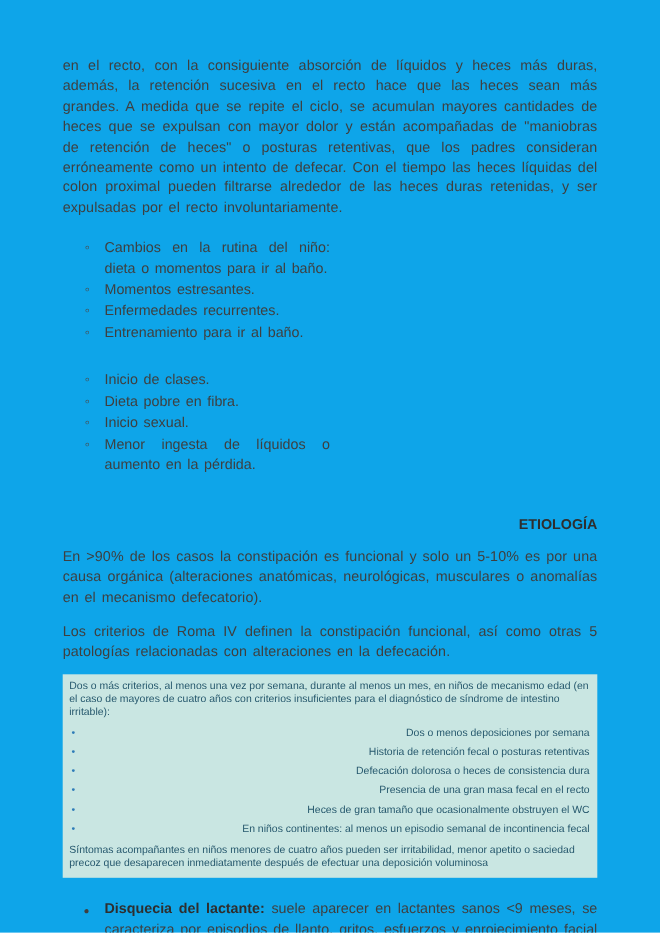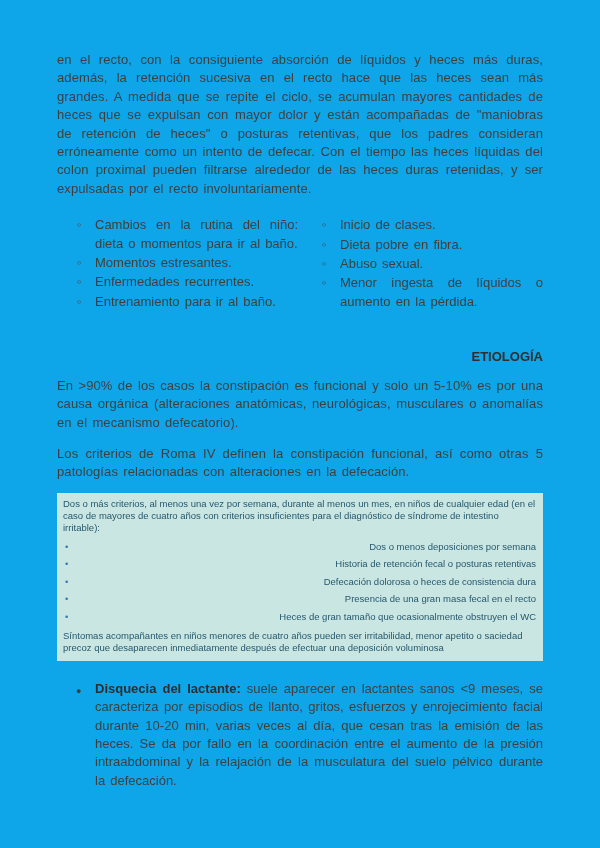--- a/index.html
+++ b/index.html
@@ -28,22 +28,23 @@
     text-align:left;
   }
   .heading-etiologia {
     font-weight:bold;
     color:#2e2e2e;
     margin:0 0 10px 0;
     text-align:right;
   }
   .columns {
     display:flex;
-    gap:4px;
+    gap:24px;
     margin:0 0 36px 0;
+    flex-direction:column;
   }
   .col { width:50%; box-sizing:border-box; }
   ul.circle-list {
     list-style:none;
     margin:0;
     padding:0 0 0 38px;
   }
   ul.circle-list li {
     position:relative;
     text-align:justify;
@@ -123,40 +124,41 @@
           <li>Cambios en la rutina del niño: dieta o momentos para ir al baño.</li>
           <li>Momentos estresantes.</li>
           <li>Enfermedades recurrentes.</li>
           <li>Entrenamiento para ir al baño.</li>
         </ul>
     </div>
     <div class="col">
       <ul class="circle-list">
           <li>Inicio de clases.</li>
           <li>Dieta pobre en fibra.</li>
-          <li>Abuso sexual.</li>
+          <li>Inicio sexual.</li>
           <li>Menor ingesta de líquidos o aumento en la pérdida.</li>
         </ul>
     </div>
   </div>
 
   <div class="heading-etiologia">ETIOLOGÍA</div>
 
   <p class="body-par" style="margin-bottom:13px;">En &gt;90% de los casos la constipación es funcional y solo un 5-10% es por una causa orgánica (alteraciones anatómicas, neurológicas, musculares o anomalías en el mecanismo defecatorio).</p>
 
   <p class="body-par" style="margin-bottom:11px;">Los criterios de Roma IV definen la constipación funcional, así como otras 5 patologías relacionadas con alteraciones en la defecación.</p>
 
   <div class="criteria-box">
-    <p class="criteria-header">Dos o más criterios, al menos una vez por semana, durante al menos un mes, en niños de cualquier edad (en el caso de mayores de cuatro años con criterios insuficientes para el diagnóstico de síndrome de intestino irritable):</p>
+    <p class="criteria-header">Dos o más criterios, al menos una vez por semana, durante al menos un mes, en niños de mecanismo edad (en el caso de mayores de cuatro años con criterios insuficientes para el diagnóstico de síndrome de intestino irritable):</p>
     <ul class="dash-list">
         <li>Dos o menos deposiciones por semana</li>
         <li>Historia de retención fecal o posturas retentivas</li>
         <li>Defecación dolorosa o heces de consistencia dura</li>
         <li>Presencia de una gran masa fecal en el recto</li>
         <li>Heces de gran tamaño que ocasionalmente obstruyen el WC</li>
+        <li>En niños continentes: al menos un episodio semanal de incontinencia fecal</li>
       </ul>
     <p class="criteria-footer">Síntomas acompañantes en niños menores de cuatro años pueden ser irritabilidad, menor apetito o saciedad precoz que desaparecen inmediatamente después de efectuar una deposición voluminosa</p>
   </div>
 
   <ul class="disc-list">
     <li><span class="bold-term">Disquecia del lactante:</span><span> suele aparecer en lactantes sanos &lt;9 meses, se caracteriza por episodios de llanto, gritos, esfuerzos y enrojecimiento facial durante 10-20 min, varias veces al día, que cesan tras la emisión de las heces. Se da por fallo en la coordinación entre el aumento de la presión intraabdominal y la relajación de la musculatura del suelo pélvico durante la defecación.</span></li>
   </ul>
 
 </div>
 

